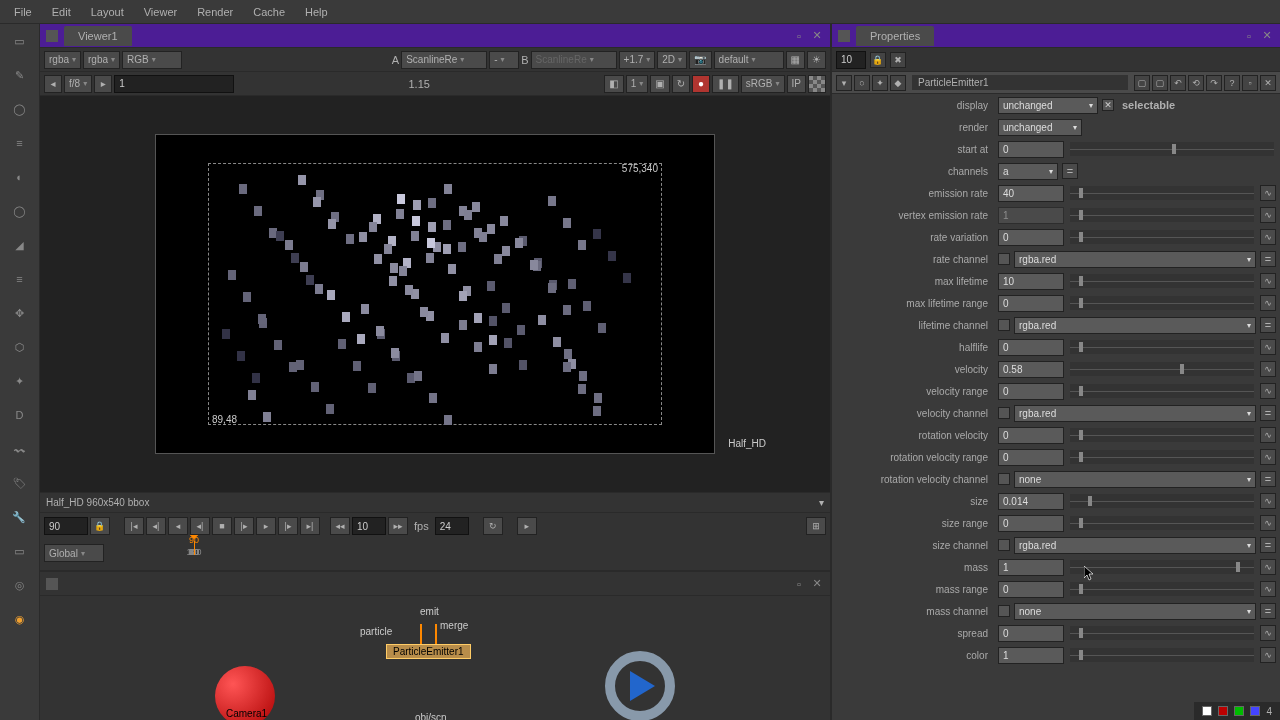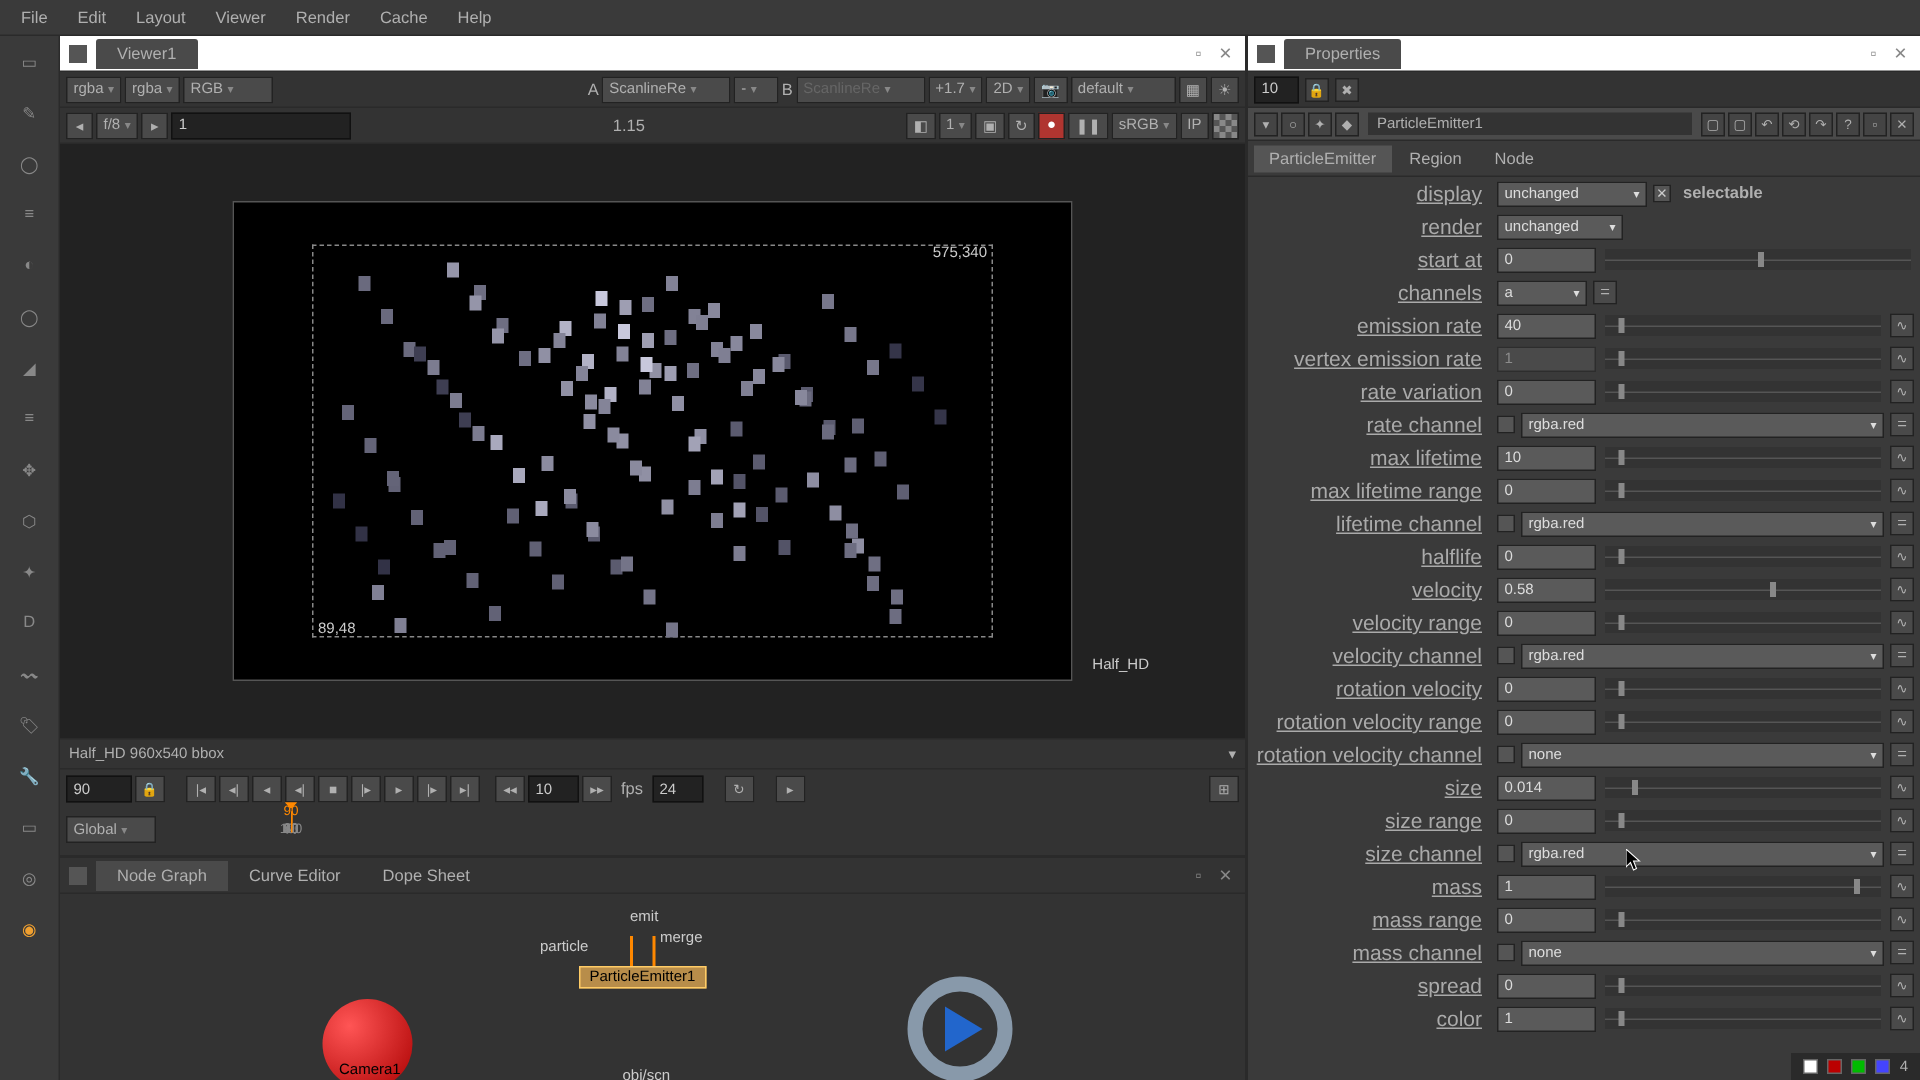--- a/index.html
+++ b/index.html
@@ -3,21 +3,21 @@
 <meta charset="utf-8">
 <style>
 * { margin: 0; padding: 0; box-sizing: border-box; font-family: sans-serif; }
 body { background: #3a3a3a; color: #b0b0b0; font-size: 11px; overflow: hidden; width: 1280px; height: 720px; }
 .menubar { height: 24px; background: #3a3a3a; display: flex; align-items: center; padding: 0 4px; border-bottom: 1px solid #2a2a2a; }
 .menubar span { padding: 4px 10px; cursor: pointer; }
 .main { display: flex; height: 696px; }
 .toolbar-left { width: 40px; background: #3a3a3a; border-right: 1px solid #2a2a2a; display: flex; flex-direction: column; align-items: center; padding-top: 6px; gap: 12px; }
 .tool-icon { width: 22px; height: 22px; display: flex; align-items: center; justify-content: center; color: #888; cursor: pointer; }
 .center { flex: 1; display: flex; flex-direction: column; min-width: 0; }
-.panel-tab-bar { height: 24px; background: #ffffff; display: flex; align-items: center; border-bottom: 1px solid #2a2a2a; }
+.panel-tab-bar { height: 24px; background: #4c1d95; display: flex; align-items: center; border-bottom: 1px solid #2a2a2a; }
 .panel-tab-bar .handle { width: 12px; height: 12px; background: #555; margin: 0 6px; }
 .panel-tab { background: #4a4a4a; padding: 4px 14px; border-radius: 2px 2px 0 0; }
 .panel-icons { margin-left: auto; display: flex; gap: 4px; padding-right: 6px; }
 .panel-icons span { width: 14px; height: 14px; display: flex; align-items: center; justify-content: center; cursor: pointer; color: #888; }
 .viewer-toolbar { height: 24px; background: #333; display: flex; align-items: center; gap: 2px; padding: 0 4px; border-bottom: 1px solid #2a2a2a; }
 .dd { background: #4a4a4a; border: 1px solid #222; height: 18px; display: flex; align-items: center; padding: 0 4px; gap: 3px; cursor: pointer; font-size: 10px; }
 .dd::after { content: "▾"; font-size: 8px; color: #888; }
 .btn-sm { background: #4a4a4a; border: 1px solid #222; height: 18px; min-width: 18px; display: flex; align-items: center; justify-content: center; cursor: pointer; font-size: 10px; padding: 0 4px; }
 .btn-sm.red { background: #b03530; color: #fff; }
 .btn-sm.checker { background: repeating-conic-gradient(#555 0 25%, #888 0 50%) 0 0/8px 8px; }
@@ -51,21 +51,21 @@
 .right { width: 450px; background: #3a3a3a; border-left: 2px solid #2a2a2a; display: flex; flex-direction: column; }
 .right-toolbar { height: 24px; background: #333; display: flex; align-items: center; gap: 4px; padding: 0 4px; border-bottom: 1px solid #2a2a2a; }
 .node-header { height: 22px; background: #4a4a4a; display: flex; align-items: center; gap: 2px; padding: 0 4px; border-bottom: 1px solid #2a2a2a; font-size: 10px; }
 .node-title-field { flex: 1; background: #333; padding: 2px 6px; margin: 0 4px; }
 .sq { width: 16px; height: 16px; background: #444; border: 1px solid #222; display: flex; align-items: center; justify-content: center; cursor: pointer; font-size: 9px; }
 .prop-tabs { height: 24px; display: flex; align-items: center; gap: 2px; padding: 0 4px; border-bottom: 1px solid #2a2a2a; }
 .ptab { padding: 3px 10px; cursor: pointer; }
 .ptab.active { background: #555; }
 .prop-scroll { flex: 1; overflow-y: auto; overflow-x: hidden; }
 .prop-row { display: flex; align-items: center; height: 22px; padding: 0 4px; gap: 4px; }
-.prop-label { width: 158px; text-align: right; padding-right: 6px; font-size: 14px; color: #aaa; text-decoration: underline; }
+.prop-label { width: 158px; text-align: right; padding-right: 6px; font-size: 10px; color: #aaa; }
 .prop-input { width: 66px; height: 17px; background: #5a5a5a; border: 1px solid #222; color: #ddd; padding: 0 4px; font-size: 10px; }
 .prop-dd { height: 17px; background: #5a5a5a; border: 1px solid #222; color: #ddd; padding: 0 4px; font-size: 10px; display: flex; align-items: center; justify-content: space-between; cursor: pointer; }
 .prop-dd::after { content: "▾"; font-size: 8px; margin-left: 4px; }
 .prop-slider { flex: 1; height: 14px; position: relative; background: #333; margin: 0 2px; }
 .prop-slider::before { content: ""; position: absolute; top: 50%; left: 0; right: 0; height: 1px; background: #555; }
 .prop-handle { position: absolute; top: 2px; width: 4px; height: 10px; background: #888; }
 .anim-btn { width: 16px; height: 16px; background: #4a4a4a; border: 1px solid #222; cursor: pointer; font-size: 9px; display: flex; align-items: center; justify-content: center; }
 .eq-btn { width: 16px; height: 16px; background: #4a4a4a; border: 1px solid #222; cursor: pointer; font-size: 11px; display: flex; align-items: center; justify-content: center; }
 .chk { width: 12px; height: 12px; background: #555; border: 1px solid #222; cursor: pointer; }
 .chk.on::after { content: "✕"; font-size: 9px; color: #ccc; display: block; text-align: center; line-height: 10px; }
@@ -337,25 +337,20 @@
             <div class="tl-tick" style="left: 95%;">100</div>
             <div class="tl-marker" style="left: 85.5%;"></div>
             <div class="tl-label" style="left: 85.5%;">90</div>
           </div>
       </div>
     </div>
 
     <div class="bottom-panel">
       <div class="bottom-tabs">
         <div class="handle" style="width:12px;height:12px;background:#555;margin:0 6px"></div>
-        <div id="btabs" style="display:flex">
-            <div class="btab active">Node Graph</div>
-            <div class="btab">Curve Editor</div>
-            <div class="btab">Dope Sheet</div>
-          </div>
         <div class="panel-icons" style="margin-left:auto">
           <span>▫</span>
           <span>✕</span>
         </div>
       </div>
       <div class="nodegraph">
         <div class="ng-label" style="left:380px;top:10px">emit</div>
         <div class="ng-label" style="left:400px;top:24px">merge</div>
         <div class="ng-label" style="left:320px;top:30px">particle</div>
         <div style="position:absolute;left:380px;top:28px;width:2px;height:20px;background:#ff8800"></div>
@@ -394,25 +389,20 @@
       <div class="node-title-field">ParticleEmitter1</div>
       <div class="sq">▢</div>
       <div class="sq">▢</div>
       <div class="sq">↶</div>
       <div class="sq">⟲</div>
       <div class="sq">↷</div>
       <div class="sq">?</div>
       <div class="sq">▫</div>
       <div class="sq">✕</div>
     </div>
-    <div class="prop-tabs" id="ptabs">
-        <div class="ptab active">ParticleEmitter</div>
-        <div class="ptab">Region</div>
-        <div class="ptab">Node</div>
-      </div>
     <div class="prop-scroll" id="proprows">
         <div class="prop-row">
           <div class="prop-label">display</div>
           <div class="prop-dd" style="width: 100px;">unchanged</div>
           <div class="chk on"></div>
           <span style="margin-left: 4px; font-weight: bold;">selectable</span>
         </div>
         <div class="prop-row">
           <div class="prop-label">render</div>
           <div class="prop-dd" style="width: 84px;">unchanged</div>

